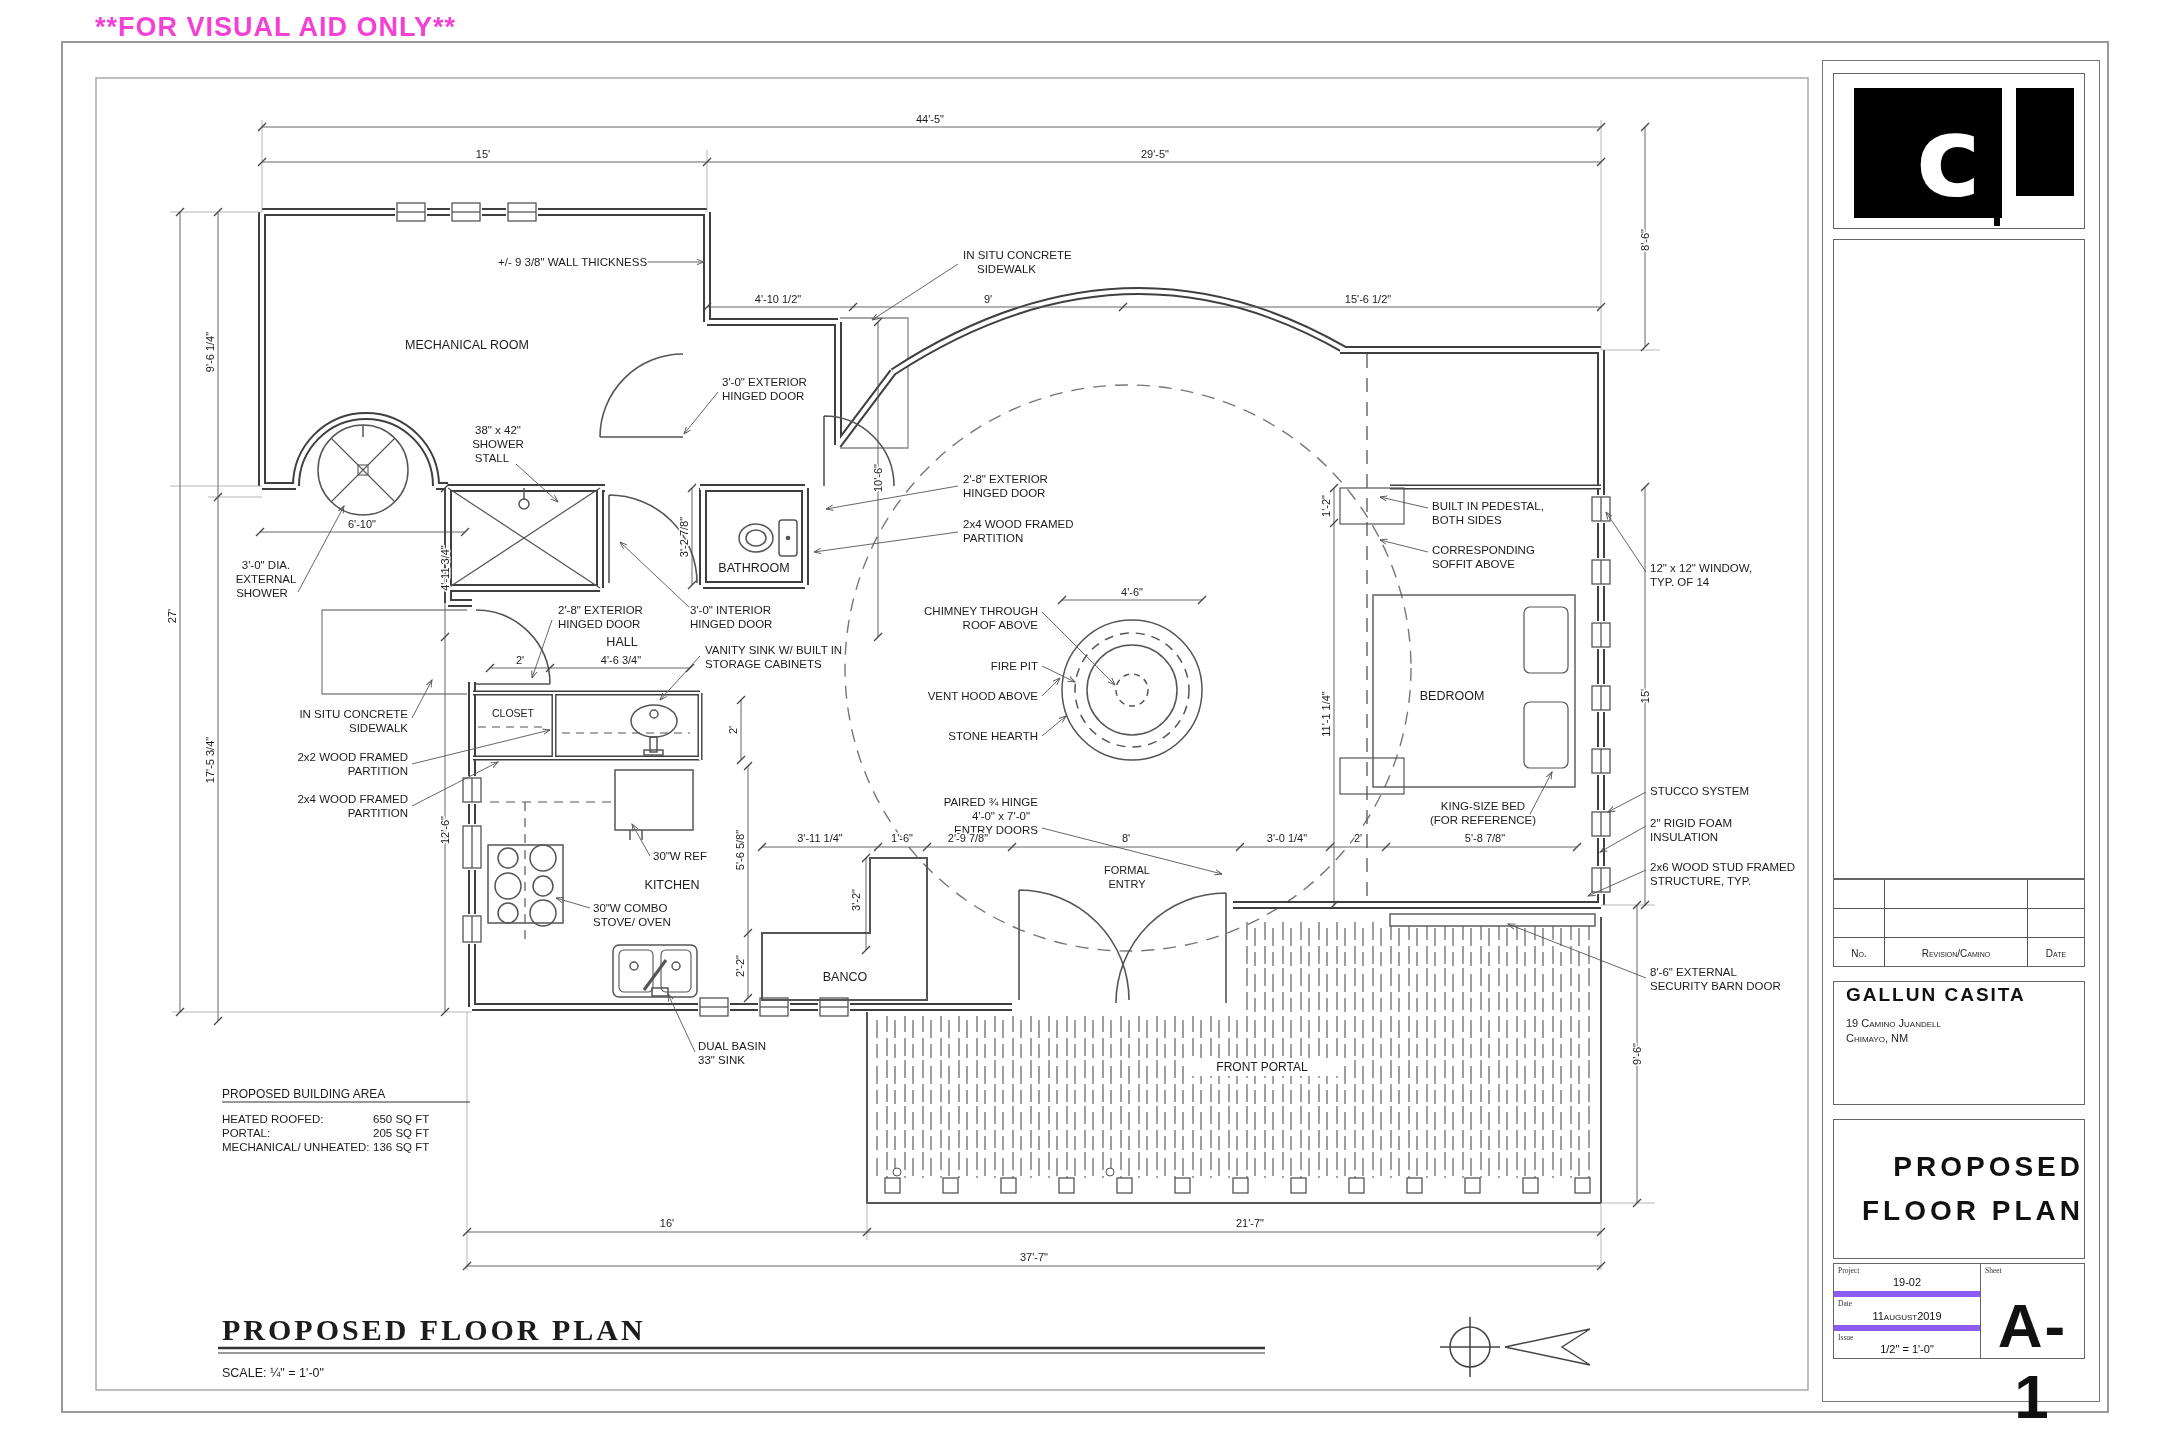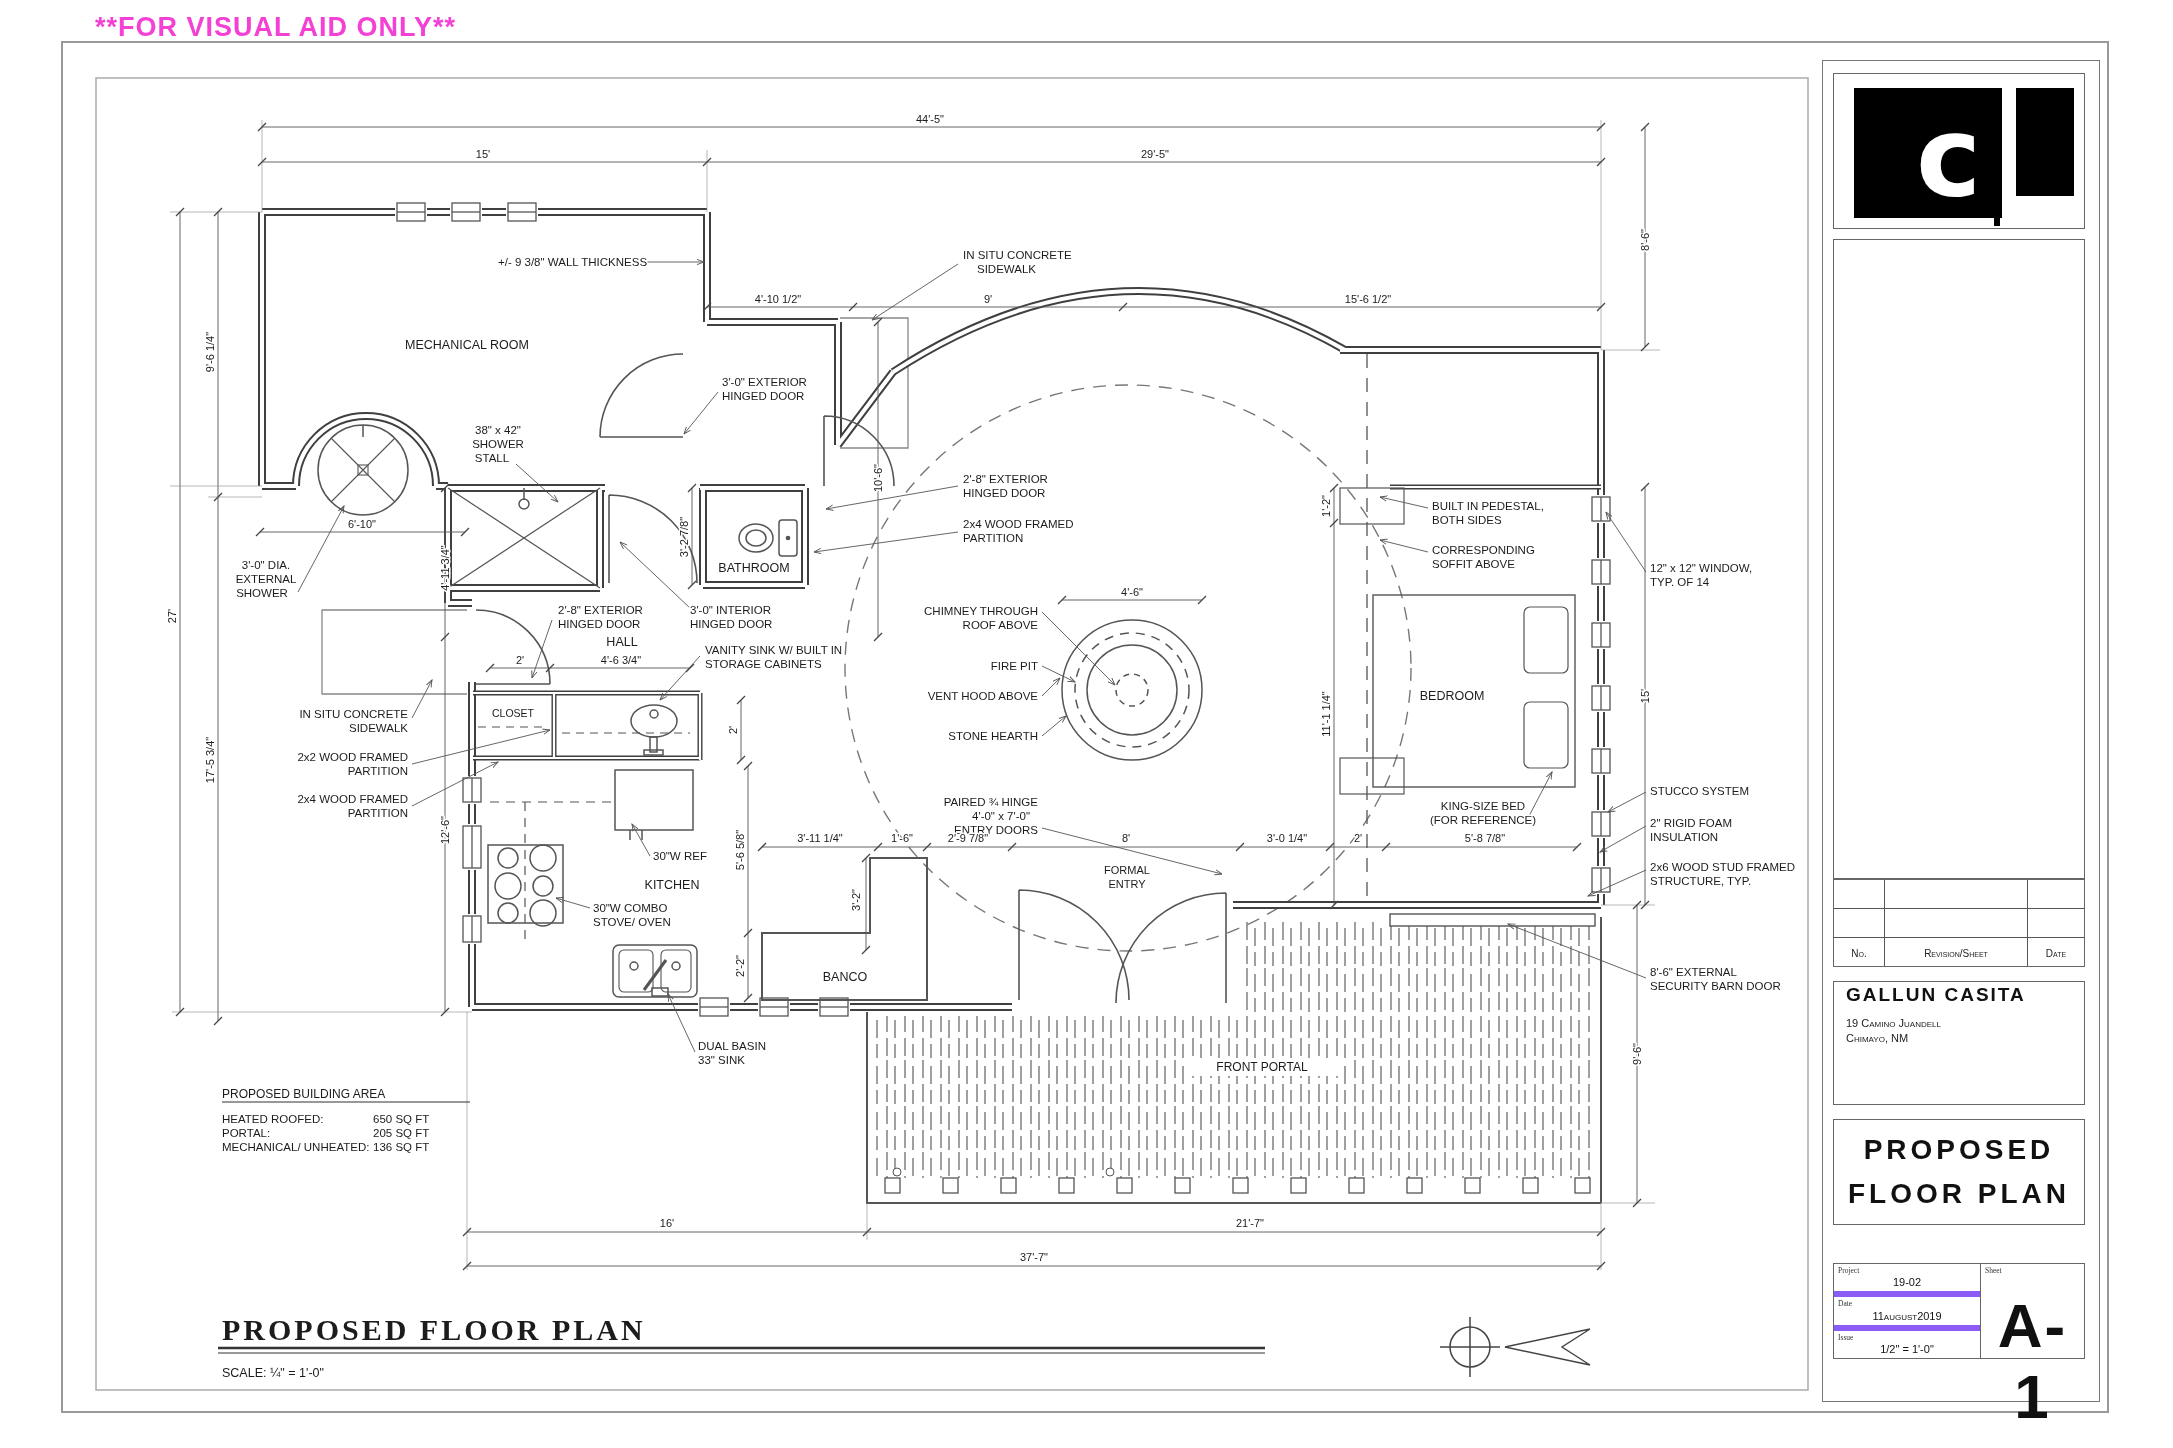--- a/index.html
+++ b/index.html
@@ -27,22 +27,22 @@
   .rev-head{position:absolute;left:0;top:58px;width:100%;height:30px;display:flex;align-items:center;
             font-variant:small-caps;color:#222;}
   .rev-col1{width:50px;text-align:center;}
   .rev-col2{flex:1;text-align:center;}
   .rev-col3{width:56px;text-align:center;}
   .rev-v1,.rev-v2{position:absolute;top:0;height:100%;width:0;border-left:1px solid #555;}
   .rev-v1{left:50px;} .rev-v2{right:56px;}
   .client-box{top:920px;height:124px;padding:2px 12px;}
   .client-name{font-size:19px;font-weight:bold;letter-spacing:2px;color:#111;}
   .client-addr{margin-top:10px;font-size:11px;line-height:15px;font-variant:small-caps;color:#222;}
-  .title-box{top:1058px;height:106px;display:flex;flex-direction:column;justify-content:center;
-             align-items:center;font-size:28px;font-weight:bold;letter-spacing:4px;line-height:44px;color:#111;}
+  .title-box{top:1058px;height:140px;display:flex;flex-direction:column;justify-content:center;
+             align-items:flex-end;font-size:28px;font-weight:bold;letter-spacing:4px;line-height:44px;color:#111;}
   .info-box{top:1202px;height:96px;display:flex;}
   .info-left{width:146px;border-right:1.5px solid #666;display:flex;flex-direction:column;}
   .info-row{flex:1;border-bottom:6px solid #8b5cf6;position:relative;}
   .info-row:last-child{border-bottom:none;}
   .tiny{position:absolute;left:4px;top:2px;font-size:7.5px;color:#333;font-family:"Liberation Serif",serif;}
   .info-val{position:absolute;left:0;right:0;bottom:3px;text-align:center;font-size:11px;
             font-variant:small-caps;color:#111;}
   .info-right{flex:1;position:relative;}
   .sheet-num{position:absolute;left:0;right:0;top:26px;text-align:center;font-size:62px;
              font-weight:bold;color:#111;letter-spacing:2px;}
@@ -481,21 +481,21 @@
 
     <div class="box tall-box"></div>
 
     <div class="box rev-table">
       <div class="rev-row" style="top:0"></div>
       <div class="rev-row" style="top:29px"></div>
       <div class="rev-v1"></div>
       <div class="rev-v2"></div>
       <div class="rev-head">
         <span class="rev-col1">No.</span>
-        <span class="rev-col2">Revision/Sheet</span>
+        <span class="rev-col2">Revision/Camino</span>
         <span class="rev-col3">Date</span>
       </div>
     </div>
 
     <div class="box client-box">
       <div class="client-name">GALLUN CASITA</div>
       <div class="client-addr">
         <div>19 Camino Juandell</div>
         <div>Chimayo, NM</div>
       </div>

